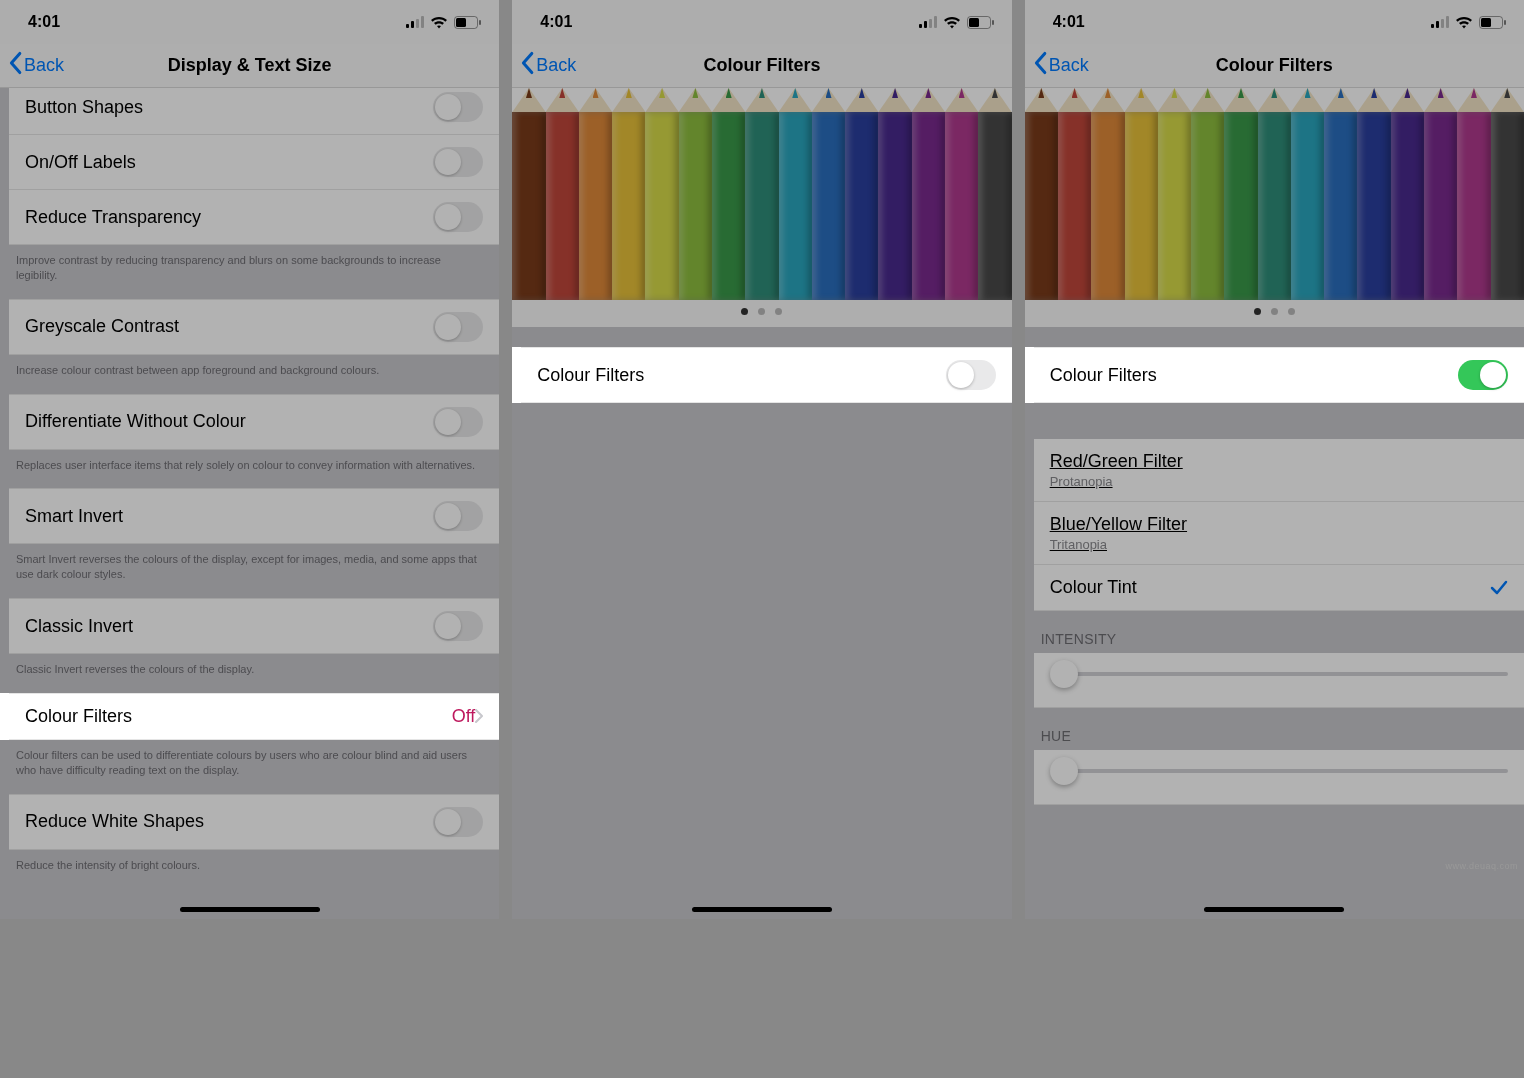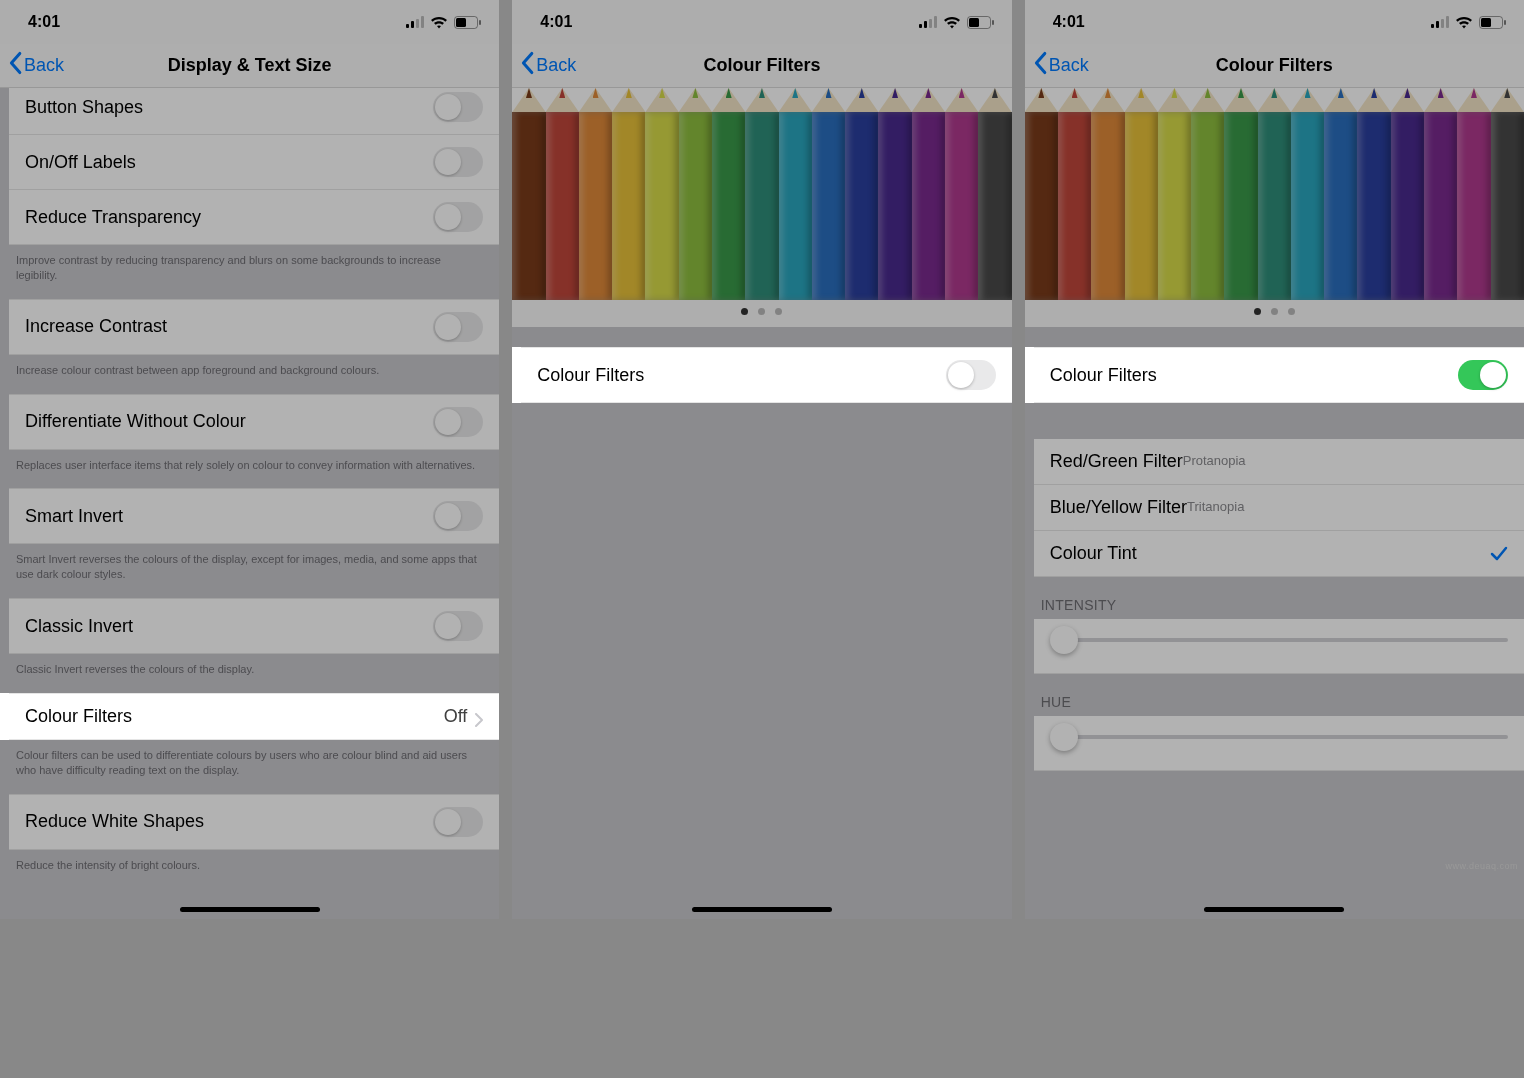--- a/index.html
+++ b/index.html
@@ -31,22 +31,22 @@
 .pencil .shaft { position:absolute; top:24px; bottom:0; left:0; right:0; background:var(--pc); box-shadow: inset 4px 0 6px rgba(255,255,255,0.25), inset -4px 0 6px rgba(0,0,0,0.25); }
 .dots { display:flex; justify-content:center; gap:10px; padding:8px 0 12px; background:#fafafa; }
 .dot { width:7px; height:7px; border-radius:50%; background:#bbb; }
 .dot.active { background:#333; }
 
 
 .cell { background:#fff; min-height:44px; padding:12px 16px; display:flex; align-items:center; justify-content:space-between; border-bottom:1px solid rgba(0,0,0,0.10); font-size:18px;margin-left:9px; }
 .cell.first { border-top:1px solid rgba(0,0,0,0.10); }
 .cell .label { color:#000; }
 .cell .sub { font-size:13px; color:#8a8a8e; margin-top:2px; }
-.cell .left-col { display:flex; flex-direction:row; }
-.cell .right { display:flex; align-items:flex-end; gap:8px; color:#404040; }
+.cell .left-col { display:flex; flex-direction:column;text-decoration:underline; }
+.cell .right { display:flex; align-items:center; color:#be185d; }
 .chevron svg { width:8px; height:14px; display:block; }
 
 .footer { font-size:11px; color:#6d6d72; padding:8px 16px 16px; line-height:1.35; }
 
 .section-header { font-size:14px; color:#6d6d72; padding:20px 16px 6px; text-transform:uppercase; letter-spacing:0.3px; }
 
 
 .tog { width:50px; height:30px; border-radius:15px; background:#e9e9ea; position:relative; }
 .tog .knob { width:26px; height:26px; border-radius:50%; background:#fff; box-shadow:0 1px 3px rgba(0,0,0,0.25); position:absolute; top:2px; left:2px; transition:none; }
 .tog.on { background:#34c759; }
@@ -121,21 +121,21 @@
     </div>
     <div class="cell">
       <span class="label">Reduce Transparency</span>
       <div class="tog">
           <div class="knob"></div>
         </div>
     </div>
     <div class="footer">Improve contrast by reducing transparency and blurs on some backgrounds to increase legibility.</div>
 
     <div class="cell first">
-      <span class="label">Increase Contrast</span>
+      <span class="label">Greyscale Contrast</span>
       <div class="tog">
           <div class="knob"></div>
         </div>
     </div>
     <div class="footer">Increase colour contrast between app foreground and background colours.</div>
 
     <div class="cell first">
       <span class="label">Differentiate Without Colour</span>
       <div class="tog">
           <div class="knob"></div>

